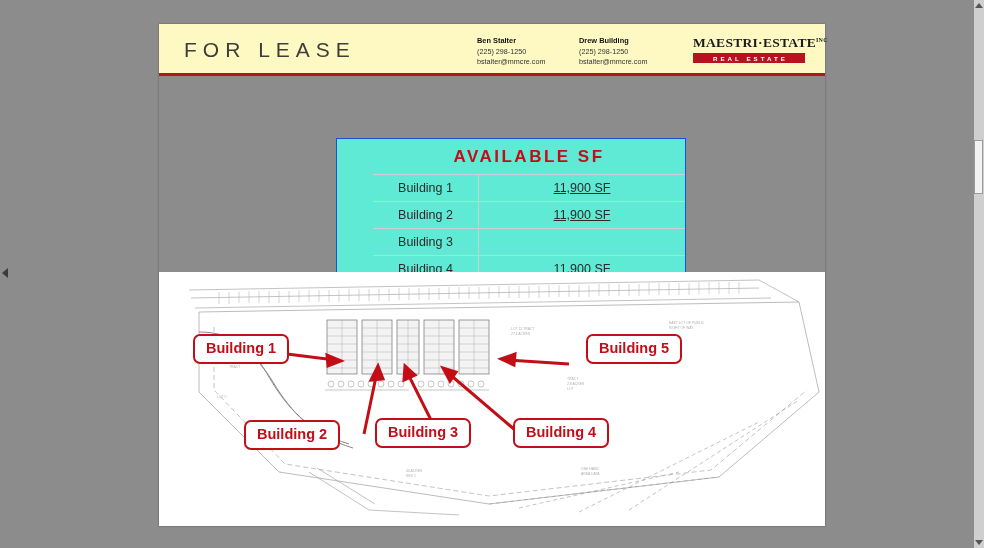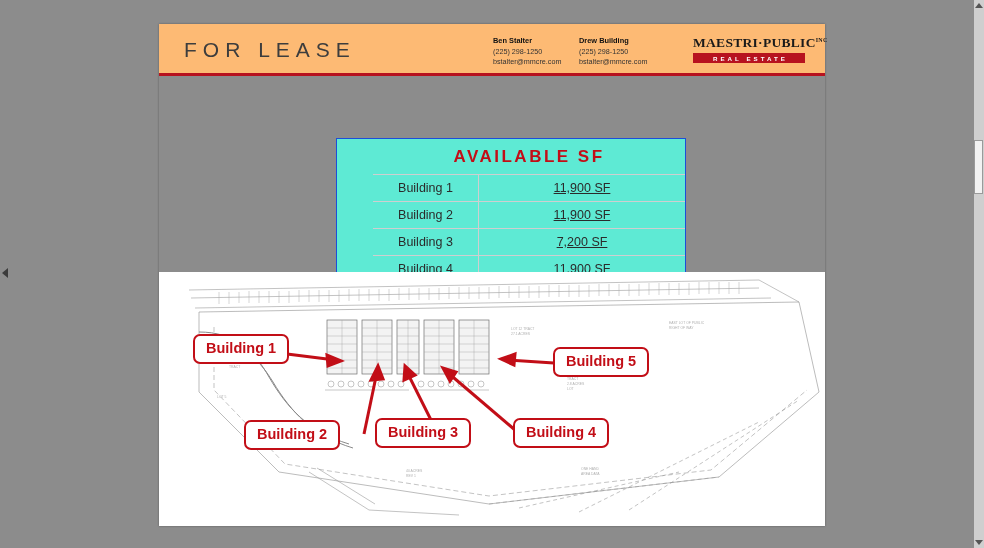--- a/index.html
+++ b/index.html
@@ -73,21 +73,21 @@
     width: 666px;
     height: 502px;
     background: #ffffff;
     box-shadow: 0 0 2px rgba(0,0,0,.35);
   }
 
   
   .header {
     position: relative;
     height: 52px;
-    background: #fdba74;
+    background: #fef9c3;
   }
   .for-lease {
     position: absolute;
     left: 25px;
     top: 14px;
     font-size: 21px;
     letter-spacing: 6px;
     color: #3d3d3d;
     font-weight: 400;
   }
@@ -96,21 +96,21 @@
     top: 12px;
     font-size: 7.2px;
     line-height: 1.42;
     color: #333;
   }
   .contact .nm {
     font-weight: bold;
     color: #111;
     font-size: 7.4px;
   }
-  .contact-1 { left: 334px; }
+  .contact-1 { left: 318px; }
   .contact-2 { left: 420px; }
 
   .logo {
     position: absolute;
     right: 20px;
     top: 11px;
     width: 112px;
     text-align: center;
   }
   .logo-top {
@@ -237,42 +237,41 @@
         <div>bstalter@mmcre.com</div>
       </div>
 
       <div class="contact contact-2">
         <div class="nm">Drew Building</div>
         <div>(225) 298-1250</div>
         <div>bstalter@mmcre.com</div>
       </div>
 
       <div class="logo">
-        <div class="logo-top"><span>MAESTRI·PUBLIC</span><span class="tiny">INC</span></div>
+        <div class="logo-top"><span>MAESTRI·ESTATE</span><span class="tiny">INC</span></div>
         <div class="logo-bar">REAL ESTATE</div>
       </div>
 
       <div class="header-rule"></div>
     </div>
 
     <div class="gray-panel">
       <div class="table-wrap">
         <div class="tbl-title">AVAILABLE SF</div>
 
         <div class="tbl-row">
           <div class="tbl-cell cell-label">Building 1</div>
           <div class="tbl-cell cell-value">11,900 SF</div>
         </div>
         <div class="tbl-row">
           <div class="tbl-cell cell-label">Building 2</div>
           <div class="tbl-cell cell-value">11,900 SF</div>
         </div>
         <div class="tbl-row">
           <div class="tbl-cell cell-label">Building 3</div>
-          <div class="tbl-cell cell-value">7,200 SF</div>
         </div>
         <div class="tbl-row">
           <div class="tbl-cell cell-label">Building 4</div>
           <div class="tbl-cell cell-value">11,900 SF</div>
         </div>
         <div class="tbl-row">
           <div class="tbl-cell cell-label">*Building 5</div>
           <div class="tbl-cell cell-value">11,900 SF</div>
         </div>
 
@@ -371,17 +370,17 @@
           <polygon points="284,96 291,109 297,100"></polygon>
           <path d="M410 92 L348 88"></path>
           <polygon points="342,87 356,82 355,93"></polygon>
         </g>
       </svg>
 
       <div class="callout" style="left:34px; top:62px;">Building 1</div>
       <div class="callout" style="left:85px; top:148px;">Building 2</div>
       <div class="callout" style="left:216px; top:146px;">Building 3</div>
       <div class="callout" style="left:354px; top:146px;">Building 4</div>
-      <div class="callout" style="left:394px; top:62px;margin-top:13px;">Building 5</div>
+      <div class="callout" style="left:427px; top:62px;">Building 5</div>
     </div>
 
   </div>
 </div>
 
 </body></html>

